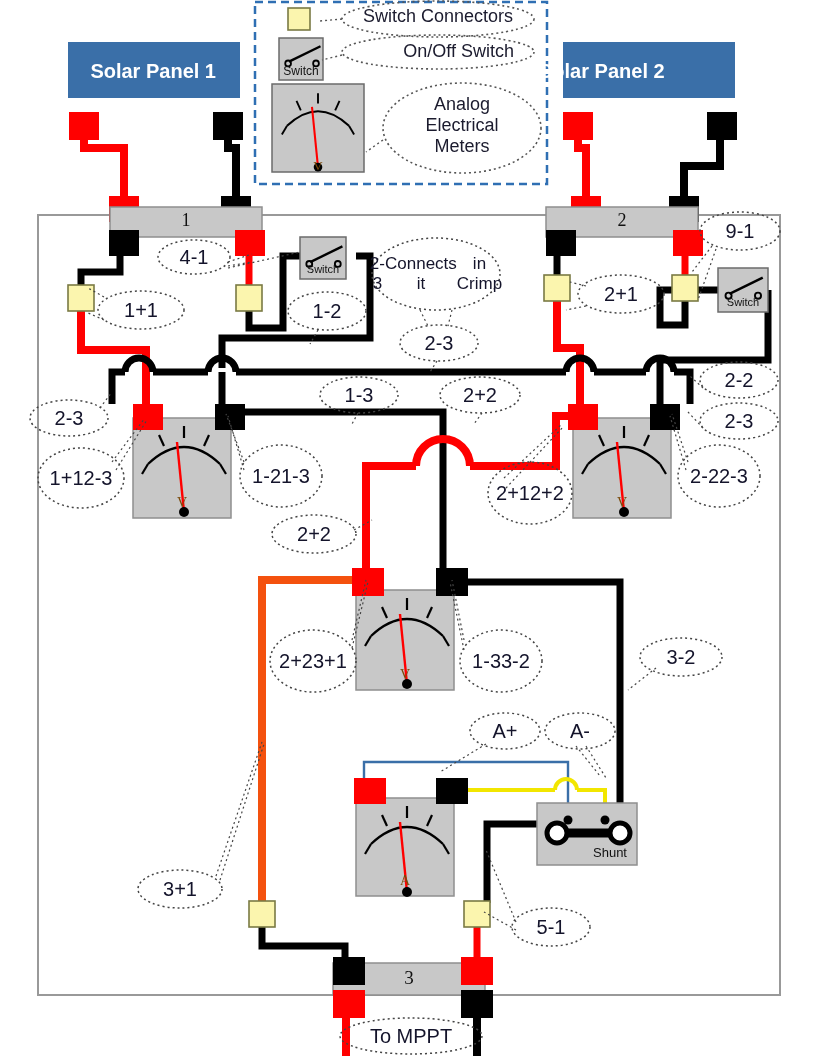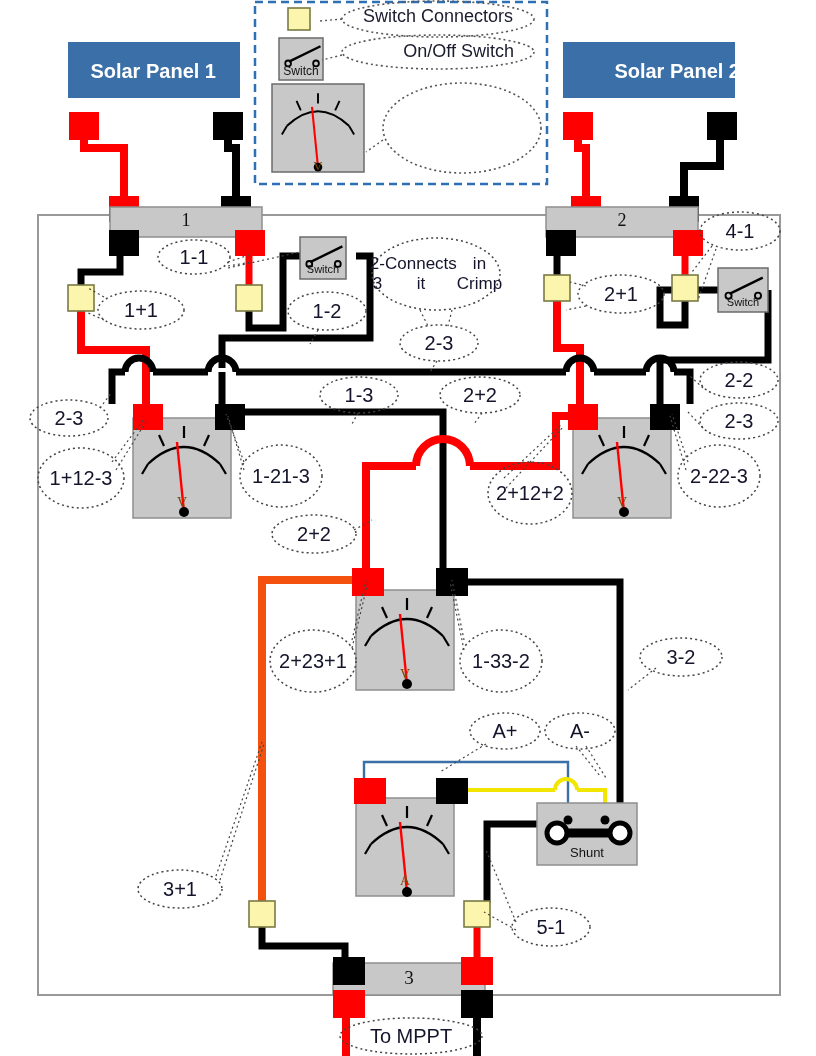--- a/index.html
+++ b/index.html
@@ -242,45 +242,46 @@
     <path d="M 464 640 L 452 580 M 464 650 L 450 582"></path>
     <path d="M 656 668 L 628 690"></path>
     <path d="M 486 744 L 440 772"></path>
     <path d="M 576 746 L 600 776 M 586 746 L 606 778"></path>
     <path d="M 216 876 L 262 742 M 220 880 L 264 744"></path>
     <path d="M 516 922 L 486 850 M 516 930 L 484 912"></path>
   </g>
 </svg>
 
 <div class="lbl" style="left:68px;top:60px;width:148px;text-align:right;font:bold 20px 'Liberation Sans',sans-serif;color:#fff;">Solar Panel 1</div>
-<div class="lbl" style="left:560px;top:60px;width:180px;text-align:right;font:bold 20px 'Liberation Sans',sans-serif;color:#fff;">Solar Panel 2</div>
+<div class="lbl" style="left:539px;top:60px;width:180px;text-align:left;font:bold 20px 'Liberation Sans',sans-serif;color:#fff;">Solar Panel 2</div>
 
 <div class="lbl" style="left:352px;top:6px;width:172px;text-align:center;font:18px 'Liberation Sans',sans-serif;color:#1b1b2e;">Switch Connectors</div>
 <div class="lbl" style="left:362px;top:41px;width:152px;text-align:right;font:18px 'Liberation Sans',sans-serif;color:#1b1b2e;">On/Off Switch</div>
+<div class="lbl" style="left:404px;top:94px;width:116px;text-align:center;line-height:24px;font:18px 'Liberation Sans',sans-serif;color:#1b1b2e;">Analog<br>Electrical<br>Meters</div>
 
 <div class="lbl" style="left:279px;top:64px;width:44px;text-align:center;font:12px 'Liberation Sans',sans-serif;color:#111;">Switch</div>
 <div class="lbl" style="left:272px;top:158px;width:92px;text-align:center;font:13px 'Liberation Serif',serif;color:#7a4a0a;">V</div>
 
 <div class="lbl" style="left:300px;top:263px;width:46px;text-align:center;font:11px 'Liberation Sans',sans-serif;color:#111;">Switch</div>
 <div class="lbl" style="left:718px;top:296px;width:50px;text-align:center;font:11px 'Liberation Sans',sans-serif;color:#111;">Switch</div>
 
 <div class="lbl" style="left:110px;top:210px;width:152px;text-align:center;font:18px 'Liberation Serif',serif;color:#111;">1</div>
 <div class="lbl" style="left:546px;top:210px;width:152px;text-align:center;font:18px 'Liberation Serif',serif;color:#111;">2</div>
 <div class="lbl" style="left:333px;top:967px;width:152px;text-align:center;font:19px 'Liberation Serif',serif;color:#111;">3</div>
 
 <div class="lbl" style="left:133px;top:495px;width:98px;text-align:center;font:14px 'Liberation Serif',serif;color:#7a4a0a;">V</div>
 <div class="lbl" style="left:573px;top:495px;width:98px;text-align:center;font:14px 'Liberation Serif',serif;color:#7a4a0a;">V</div>
 <div class="lbl" style="left:356px;top:667px;width:98px;text-align:center;font:14px 'Liberation Serif',serif;color:#7a4a0a;">V</div>
 <div class="lbl" style="left:356px;top:873px;width:98px;text-align:center;font:14px 'Liberation Serif',serif;color:#7a4a0a;">A</div>
 
-<div class="lbl" style="left:537px;top:845px;width:100px;text-align:center;font:13px 'Liberation Sans',sans-serif;color:#111;">Shunt</div>
+<div class="lbl" style="left:537px;top:845px;width:100px;text-align:center;font:13px 'Liberation Sans',sans-serif;color:#111;padding-left:23px;">Shunt</div>
 
 <div id="callout-layer">
       <div class="lbl" style="left: 158px; top: 240px; width: 72px; height: 34px; display: flex; align-items: center; justify-content: center; text-align: center; font: 20px &quot;Liberation Sans&quot;, sans-serif; color: rgb(20, 20, 43);">
-        <span>1-1</span>
+        <span>4-1</span>
       </div>
       <div class="lbl" style="left: 98px; top: 291px; width: 86px; height: 38px; display: flex; align-items: center; justify-content: center; text-align: center; font: 20px &quot;Liberation Sans&quot;, sans-serif; color: rgb(20, 20, 43);">
         <span>1+1</span>
       </div>
       <div class="lbl" style="left: 288px; top: 292px; width: 78px; height: 38px; display: flex; align-items: center; justify-content: center; text-align: center; font: 20px &quot;Liberation Sans&quot;, sans-serif; color: rgb(20, 20, 43);">
         <span>1-2</span>
       </div>
       <div class="lbl" style="left: 372px; top: 238px; width: 128px; height: 72px; display: flex; align-items: center; justify-content: center; text-align: center; font: 17px &quot;Liberation Sans&quot;, sans-serif; color: rgb(20, 20, 43);">
         <span>2-3</span>
         <br>
@@ -288,21 +289,21 @@
         <br>
         <span>in Crimp</span>
       </div>
       <div class="lbl" style="left: 400px; top: 325px; width: 78px; height: 36px; display: flex; align-items: center; justify-content: center; text-align: center; font: 20px &quot;Liberation Sans&quot;, sans-serif; color: rgb(20, 20, 43);">
         <span>2-3</span>
       </div>
       <div class="lbl" style="left: 578px; top: 275px; width: 86px; height: 38px; display: flex; align-items: center; justify-content: center; text-align: center; font: 20px &quot;Liberation Sans&quot;, sans-serif; color: rgb(20, 20, 43);">
         <span>2+1</span>
       </div>
       <div class="lbl" style="left: 700px; top: 212px; width: 80px; height: 38px; display: flex; align-items: center; justify-content: center; text-align: center; font: 20px &quot;Liberation Sans&quot;, sans-serif; color: rgb(20, 20, 43);">
-        <span>4-1</span>
+        <span>9-1</span>
       </div>
       <div class="lbl" style="left: 700px; top: 362px; width: 78px; height: 36px; display: flex; align-items: center; justify-content: center; text-align: center; font: 20px &quot;Liberation Sans&quot;, sans-serif; color: rgb(20, 20, 43);">
         <span>2-2</span>
       </div>
       <div class="lbl" style="left: 700px; top: 403px; width: 78px; height: 36px; display: flex; align-items: center; justify-content: center; text-align: center; font: 20px &quot;Liberation Sans&quot;, sans-serif; color: rgb(20, 20, 43);">
         <span>2-3</span>
       </div>
       <div class="lbl" style="left: 320px; top: 377px; width: 78px; height: 36px; display: flex; align-items: center; justify-content: center; text-align: center; font: 20px &quot;Liberation Sans&quot;, sans-serif; color: rgb(20, 20, 43);">
         <span>1-3</span>
       </div>

